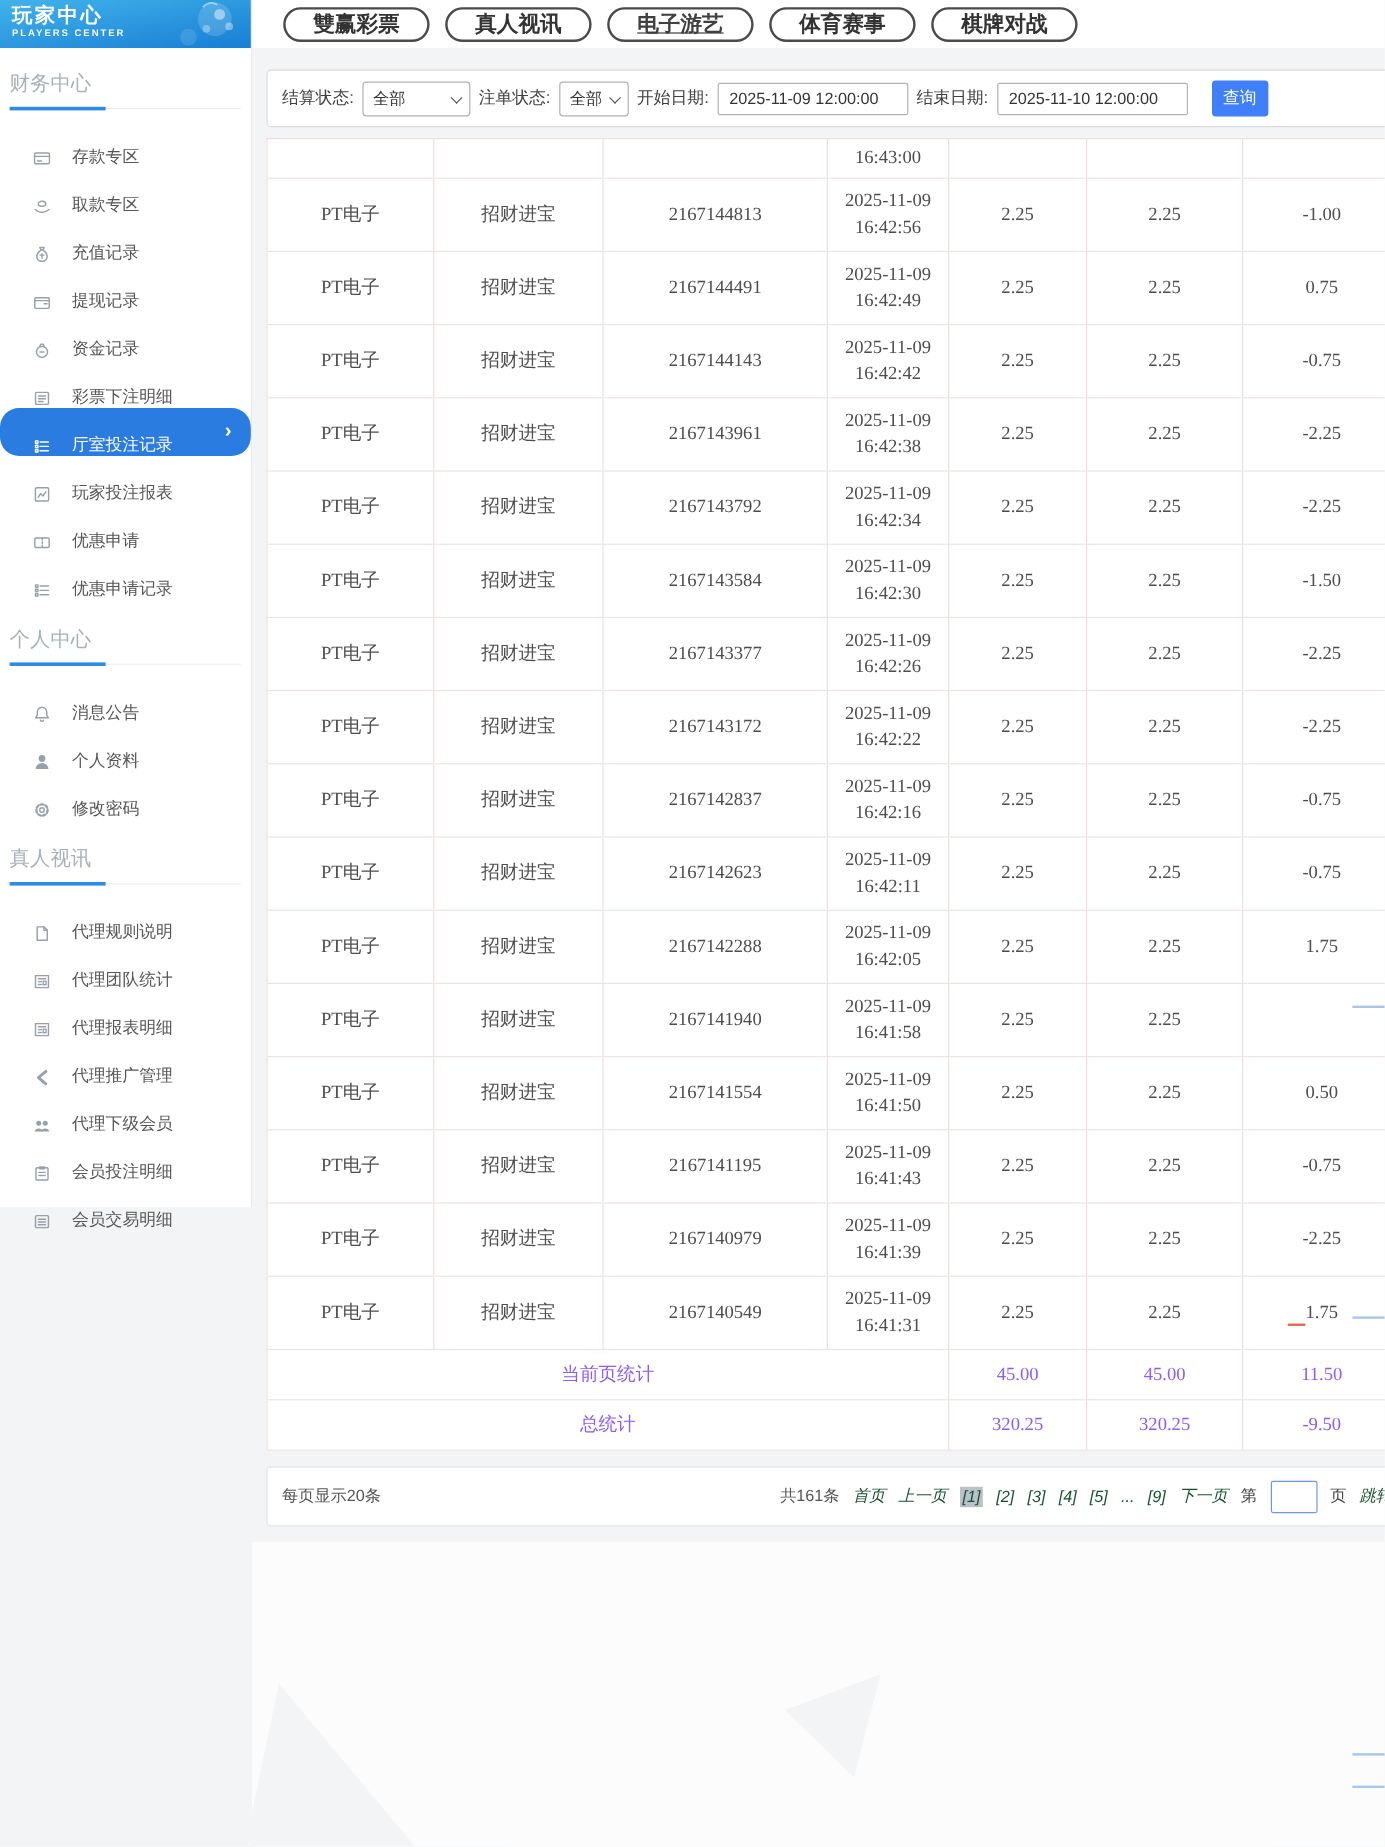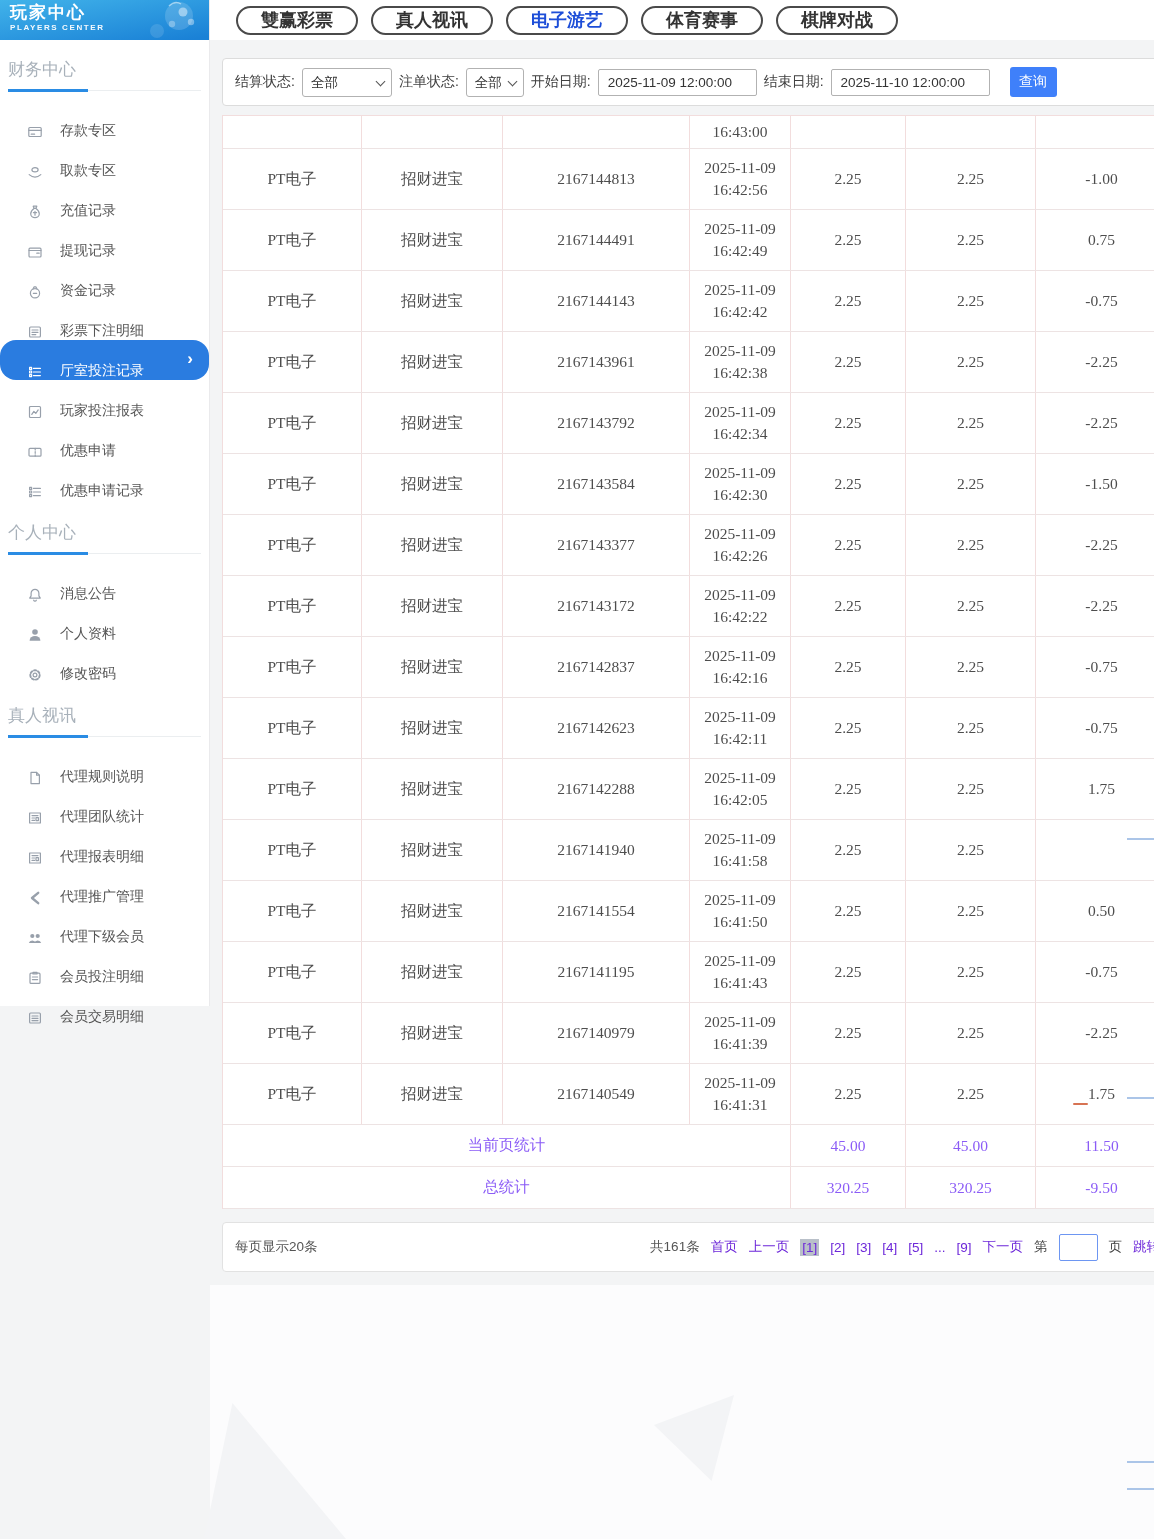--- a/index.html
+++ b/index.html
@@ -24,21 +24,21 @@
   .sitem.active{background:#2a7ce0;color:#fff;position:relative;border-radius:16px;}
   .sitem.active .sicon{color:#fff;}
   .sarrow{position:absolute;right:16px;top:10px;font-size:17px;line-height:1.1;color:#fff;font-weight:bold;}
 
   
   .topnav{position:absolute;left:210px;top:0;width:944px;height:40px;background:#fff;
           display:flex;align-items:center;gap:13px;padding-left:26px;box-sizing:border-box;}
   .pill{height:29px;padding:0 23px;display:flex;align-items:center;border:2px solid #4a4a4a;
         border-radius:16px;background:#fff;font-size:18px;font-weight:600;color:#333;
         cursor:pointer;font-family:inherit;box-sizing:border-box;}
-  .pill.active{color:#1d4ed8;}
+  .pill.active{color:#404040;text-decoration:underline;}
 
   
   .filterbox{position:absolute;left:222px;top:58px;width:945px;height:48px;background:#fff;
              border:1px solid #dcdcdc;border-radius:4px;box-sizing:border-box;display:flex;
              align-items:center;padding-left:12px;gap:7px;font-size:14px;color:#404040;}
   .selwrap{position:relative;display:inline-flex;}
   select.fsel{appearance:none;-webkit-appearance:none;-moz-appearance:none;height:29px;
               border:1px solid #b2b2b2;border-radius:3px;background:#fff;font-size:13.5px;
               color:#333;padding:0 20px 0 8px;font-family:inherit;}
   .w90{width:90px}.w58{width:58px}
@@ -65,21 +65,21 @@
             font-size:15.5px;color:#8b5cf6;}
   .srow>div:last-child{border-right:none;}
 
   
   .pagbar{position:absolute;left:222px;top:1222px;width:945px;height:50px;background:#fff;
           border:1px solid #e2e2e2;border-radius:4px;box-sizing:border-box;display:flex;
           align-items:center;justify-content:space-between;padding:0 6px 0 12px;
           font-size:13.5px;color:#555;}
   .pright{display:flex;align-items:center;gap:11px;white-space:nowrap;}
   .pages{display:flex;align-items:center;gap:11px;}
-  .plink{color:#6d28d9;cursor:pointer;text-decoration:none;}
+  .plink{color:#14532d;cursor:pointer;text-decoration:none;font-style:italic;}
   .pnum.current{background:#b9c0c9;padding:1px 2px;}
   .pjump{color:#444;}
   .jumpin{width:33px;height:23px;border:1px solid #6d96f2;border-radius:2px;font-family:inherit;}
 
   
   .bottom-panel{position:absolute;left:210px;top:1285px;width:944px;height:254px;background:#fcfcfd;}
   .tri{position:absolute;background:#f3f4f6;}
   .tri1{left:-6px;top:118px;width:142px;height:136px;clip-path:polygon(20% 0,0 100%,100% 100%);}
   .tri2{left:444px;top:110px;width:80px;height:86px;clip-path:polygon(0 35%,100% 0,72% 100%);}
   .edgeline{position:absolute;left:1127px;width:27px;height:2px;background:#abc5e8;}

